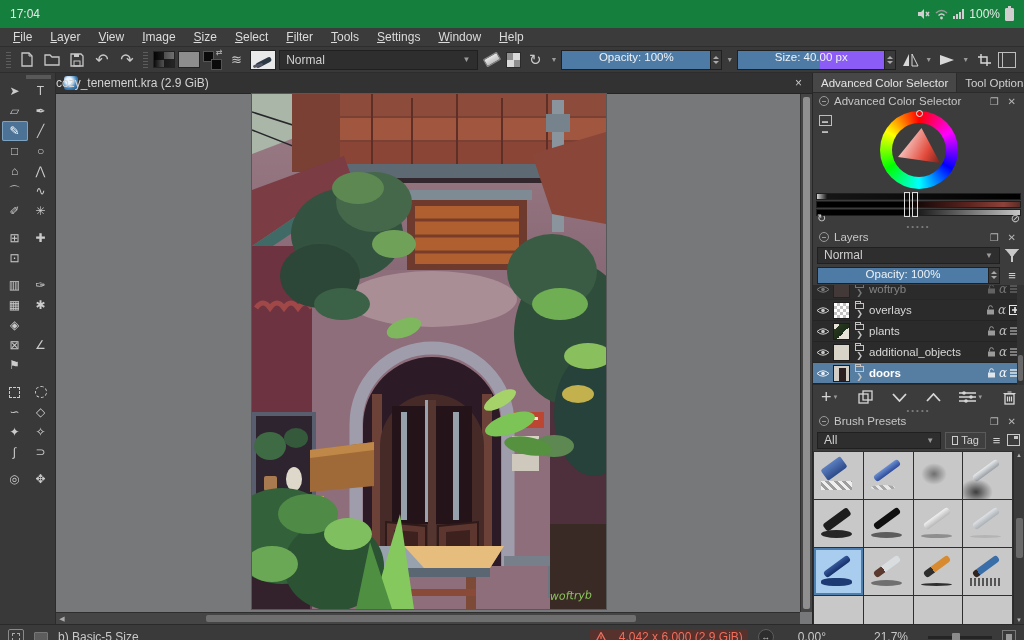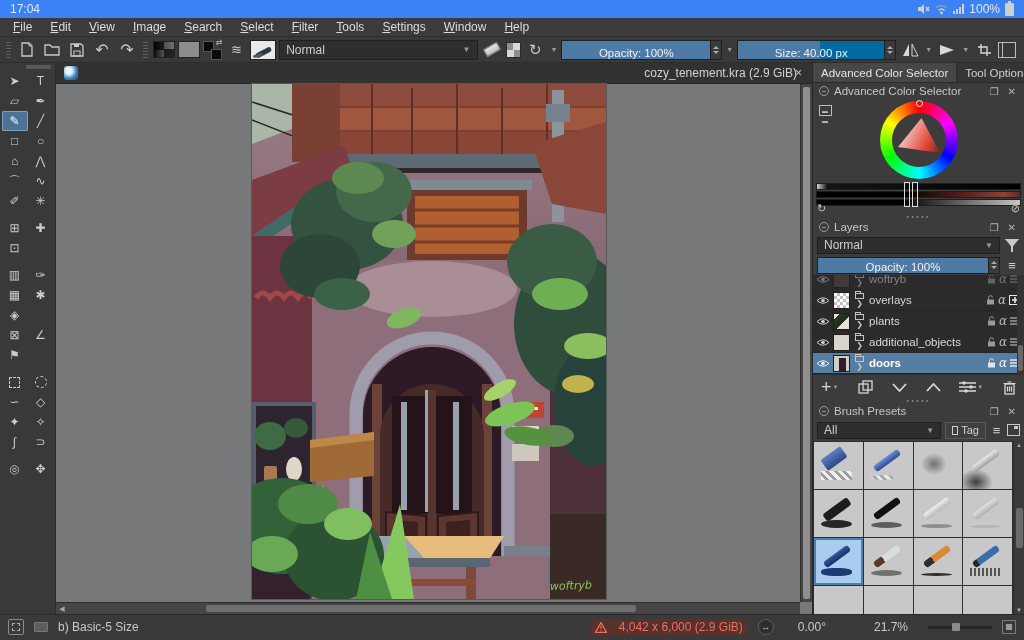--- a/index.html
+++ b/index.html
@@ -1,21 +1,21 @@
 <!DOCTYPE html>
 <html><head>
 <meta charset="utf-8">
 <style>
   *{margin:0;padding:0;box-sizing:border-box}
   html,body{width:1024px;height:640px;background:#222}
   .screen{position:relative;width:1024px;height:640px;background:#393939;
     font-family:"Liberation Sans",sans-serif;color:#d6d6d6;font-size:12px;overflow:hidden;user-select:none}
 
   
-  .abar{height:18px;background:#3b82f6;display:flex;align-items:center;padding:0 10px;color:#e8e8e8;font-size:12px}
+  .abar{height:28px;background:#15803d;display:flex;align-items:center;padding:0 10px;color:#e8e8e8;font-size:12px}
   .abar .sp{flex:1}
   .abar .aic{display:flex;align-items:center;gap:5px}
   .sigbars{display:flex;align-items:flex-end;gap:1px;height:10px}
   .sigbars i{width:2px;background:#cfcfcf;display:block}
   .batt{width:9px;height:13px;border:1px solid #cfcfcf;border-radius:1px;position:relative;background:#cfcfcf}
   .batt:before{content:"";position:absolute;top:-3px;left:2px;width:3px;height:2px;background:#cfcfcf}
 
   
   .menubar{height:19px;background:#3b3b3b;display:flex;align-items:center;padding-left:4px;border-bottom:1px solid #2e2e2e}
   .menubar span{padding:1px 9px;color:#dcdcdc;font-size:12px;cursor:default}
@@ -32,21 +32,21 @@
   .fgbg i{position:absolute;width:11px;height:11px;background:#0a0a0a;border:1px solid #555}
   .fgbg i.f{left:0;top:1px}.fgbg i.b{right:0;bottom:0}
   .fgbg em{position:absolute;right:0;top:-2px;font-size:8px;color:#bbb;font-style:normal}
   .brushchip{width:26px;height:20px;background:#e9e9e9;border:1px solid #222;position:relative}
   .brushchip:before{content:"";position:absolute;left:4px;top:9px;width:17px;height:5px;background:#2d3a46;border-radius:3px;transform:rotate(-28deg)}
   .brushchip:after{content:"";position:absolute;left:2px;top:13px;width:10px;height:3px;background:#556;border-radius:2px;transform:rotate(-15deg)}
   .combo{height:20px;background:#2e2e2e;border:1px solid #202020;display:flex;align-items:center;padding:0 6px;color:#cfcfcf}
   .combo .cv{flex:1;font-size:12px}
   .combo .da{font-size:8px;color:#9a9a9a;margin-left:6px}
   .combo.normalmode{width:200px}
-  .slider{height:20px;background:#0369a1;border:1px solid #202020;position:relative;display:flex;align-items:flex-end;justify-content:center;overflow:hidden}
+  .slider{height:20px;background:#8b5cf6;border:1px solid #202020;position:relative;display:flex;align-items:flex-start;justify-content:center;overflow:hidden}
   .slider .fill{position:absolute;left:0;top:0;bottom:0;background:#4d7ba6}
   .slider .lb{position:relative;z-index:1;font-size:11.5px;color:#eef2f5}
   .spin{width:11px;height:20px;border:1px solid #202020;border-left:none;background:#3a3a3a;display:flex;flex-direction:column;align-items:center;justify-content:center;gap:2px}
   .spin i{display:block;width:0;height:0;border-left:3px solid transparent;border-right:3px solid transparent}
   .spin i.u{border-bottom:3px solid #aaa}.spin i.d{border-top:3px solid #aaa}
   .tinyda{font-size:7px;color:#9a9a9a;padding:0 1px}
   .eraser-ic{width:16px;height:9px;background:linear-gradient(#e8e8e8,#bdbdbd);border:1px solid #888;transform:rotate(-30deg);border-radius:1px}
   .checker-ic{width:16px;height:16px;background:conic-gradient(#d9d9d9 0 25%,#8f8f8f 0 50%,#d9d9d9 0 75%,#8f8f8f 0);border:1px solid #2a2a2a}
   .wsic{width:18px;height:16px;border:1px solid #bdbdbd;position:relative;margin-left:auto;margin-right:4px}
   .wsic:before{content:"";position:absolute;left:3px;top:0;bottom:0;width:1px;background:#bdbdbd}
@@ -61,21 +61,21 @@
   .tool{height:20px;display:flex;align-items:center;justify-content:center;font-size:12px;color:#cbcbcb;border-radius:2px;cursor:pointer}
   .tool.sel{background:#4c7396;box-shadow:inset 0 0 0 1px #7da3c2;color:#fff}
   .tool.mt{margin-top:7px}
   .dashsq{width:11px;height:11px;border:1px dashed #cbcbcb}
   .dashci{width:12px;height:12px;border:1px dashed #cbcbcb;border-radius:50%}
 
   
   .canvas-area{flex:1;position:relative;background:#77787a;overflow:hidden}
   .doctabs{position:absolute;left:0;right:0;top:0;height:21px;background:#323232;border-bottom:1px solid #252525;display:flex;align-items:center}
   .kicon{width:14px;height:14px;margin:0 8px;border-radius:3px;background:radial-gradient(circle at 35% 35%,#e8f4ff 25%,#3e7fb8 60%,#1d4c7a)}
-  .doctitle{position:absolute;left:0;right:15px;text-align:right;font-size:12px;color:#d2d2d2;pointer-events:none}
+  .doctitle{position:absolute;left:0;right:15px;text-align:left;font-size:12px;color:#d2d2d2;pointer-events:none}
   .docclose{margin-left:auto;padding:0 10px;color:#c8c8c8;font-size:12px;cursor:pointer}
   .painting{position:absolute;left:196px;top:21px;width:354px;height:515px;box-shadow:0 0 0 1px #57585a}
   .vscroll{position:absolute;right:0;top:21px;bottom:12px;width:12px;background:#454545;border-left:1px solid #2e2e2e}
   .vscroll .th{position:absolute;left:2px;right:2px;top:3px;bottom:3px;background:#8f8f8f;border-radius:2px}
   .hscroll{position:absolute;left:0;right:12px;bottom:0;height:12px;background:#454545;border-top:1px solid #2e2e2e;display:flex;align-items:center}
   .hscroll .ar{width:12px;height:12px;display:flex;align-items:center;justify-content:center;font-size:7px;color:#aaa}
   .hscroll .th{position:absolute;left:150px;width:430px;top:2px;bottom:2px;background:#6f6f6f;border-radius:2px}
 
   
   .rpanel{width:212px;background:#3c3c3c;border-left:1px solid #272727;display:flex;flex-direction:column}
@@ -226,24 +226,24 @@
           <i style="height:7px"></i>
           <i style="height:10px"></i>
         </span>
       <span>100%</span>
       <span class="batt"></span>
     </div>
   </div>
 
   <div class="menubar">
     <span>File</span>
-    <span>Edit</span>
+    <span>Layer</span>
     <span>View</span>
     <span>Image</span>
-    <span>Search</span>
+    <span>Size</span>
     <span>Select</span>
     <span>Filter</span>
     <span>Tools</span>
     <span>Settings</span>
     <span>Window</span>
     <span>Help</span>
   </div>
 
   <div class="toolbar">
     <div class="vh"></div>

